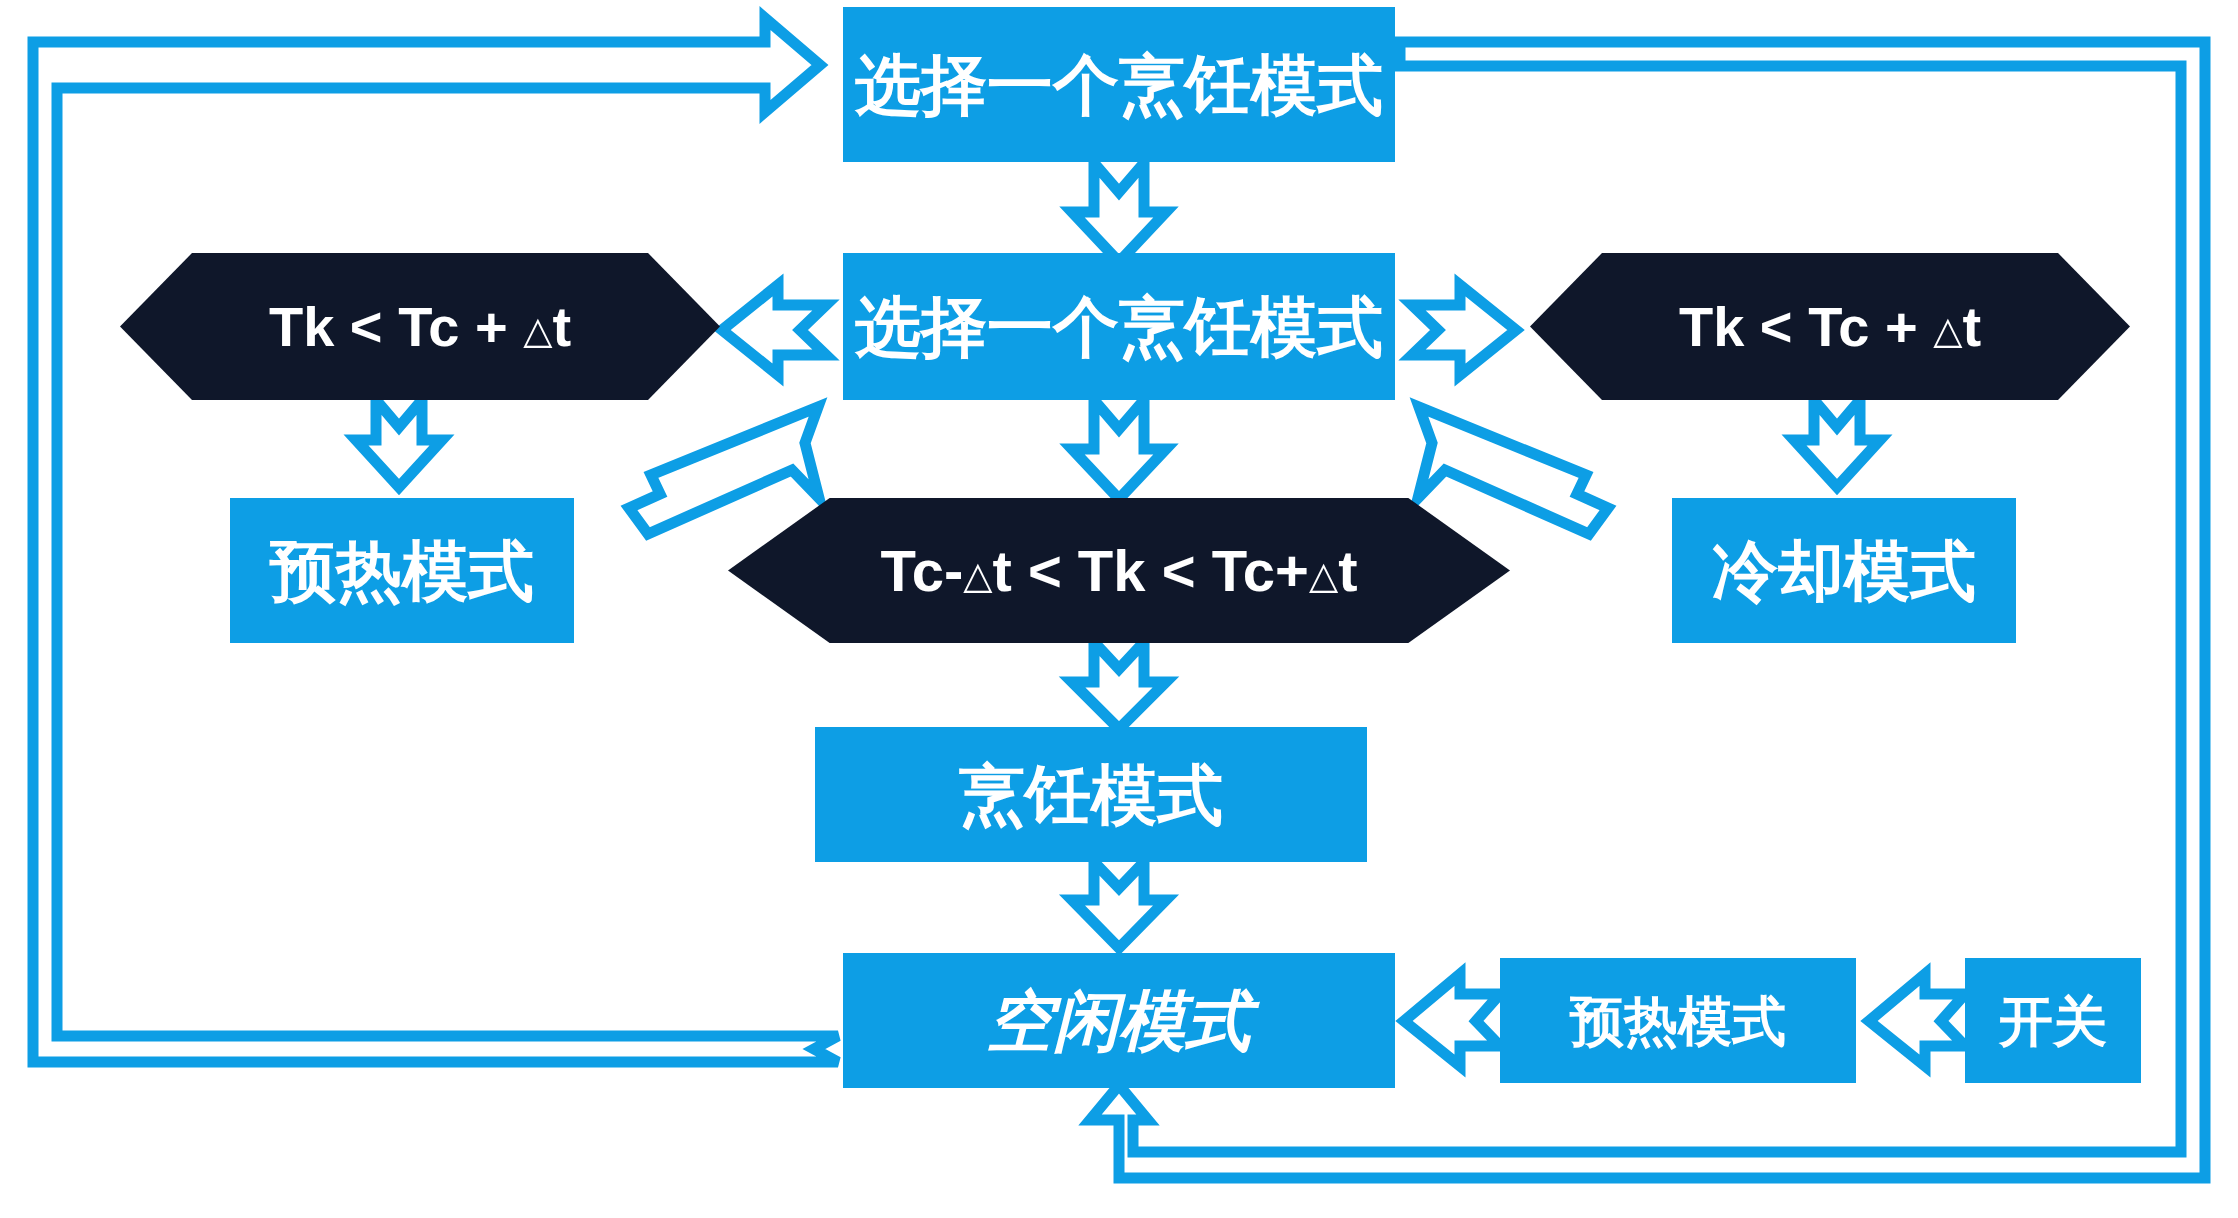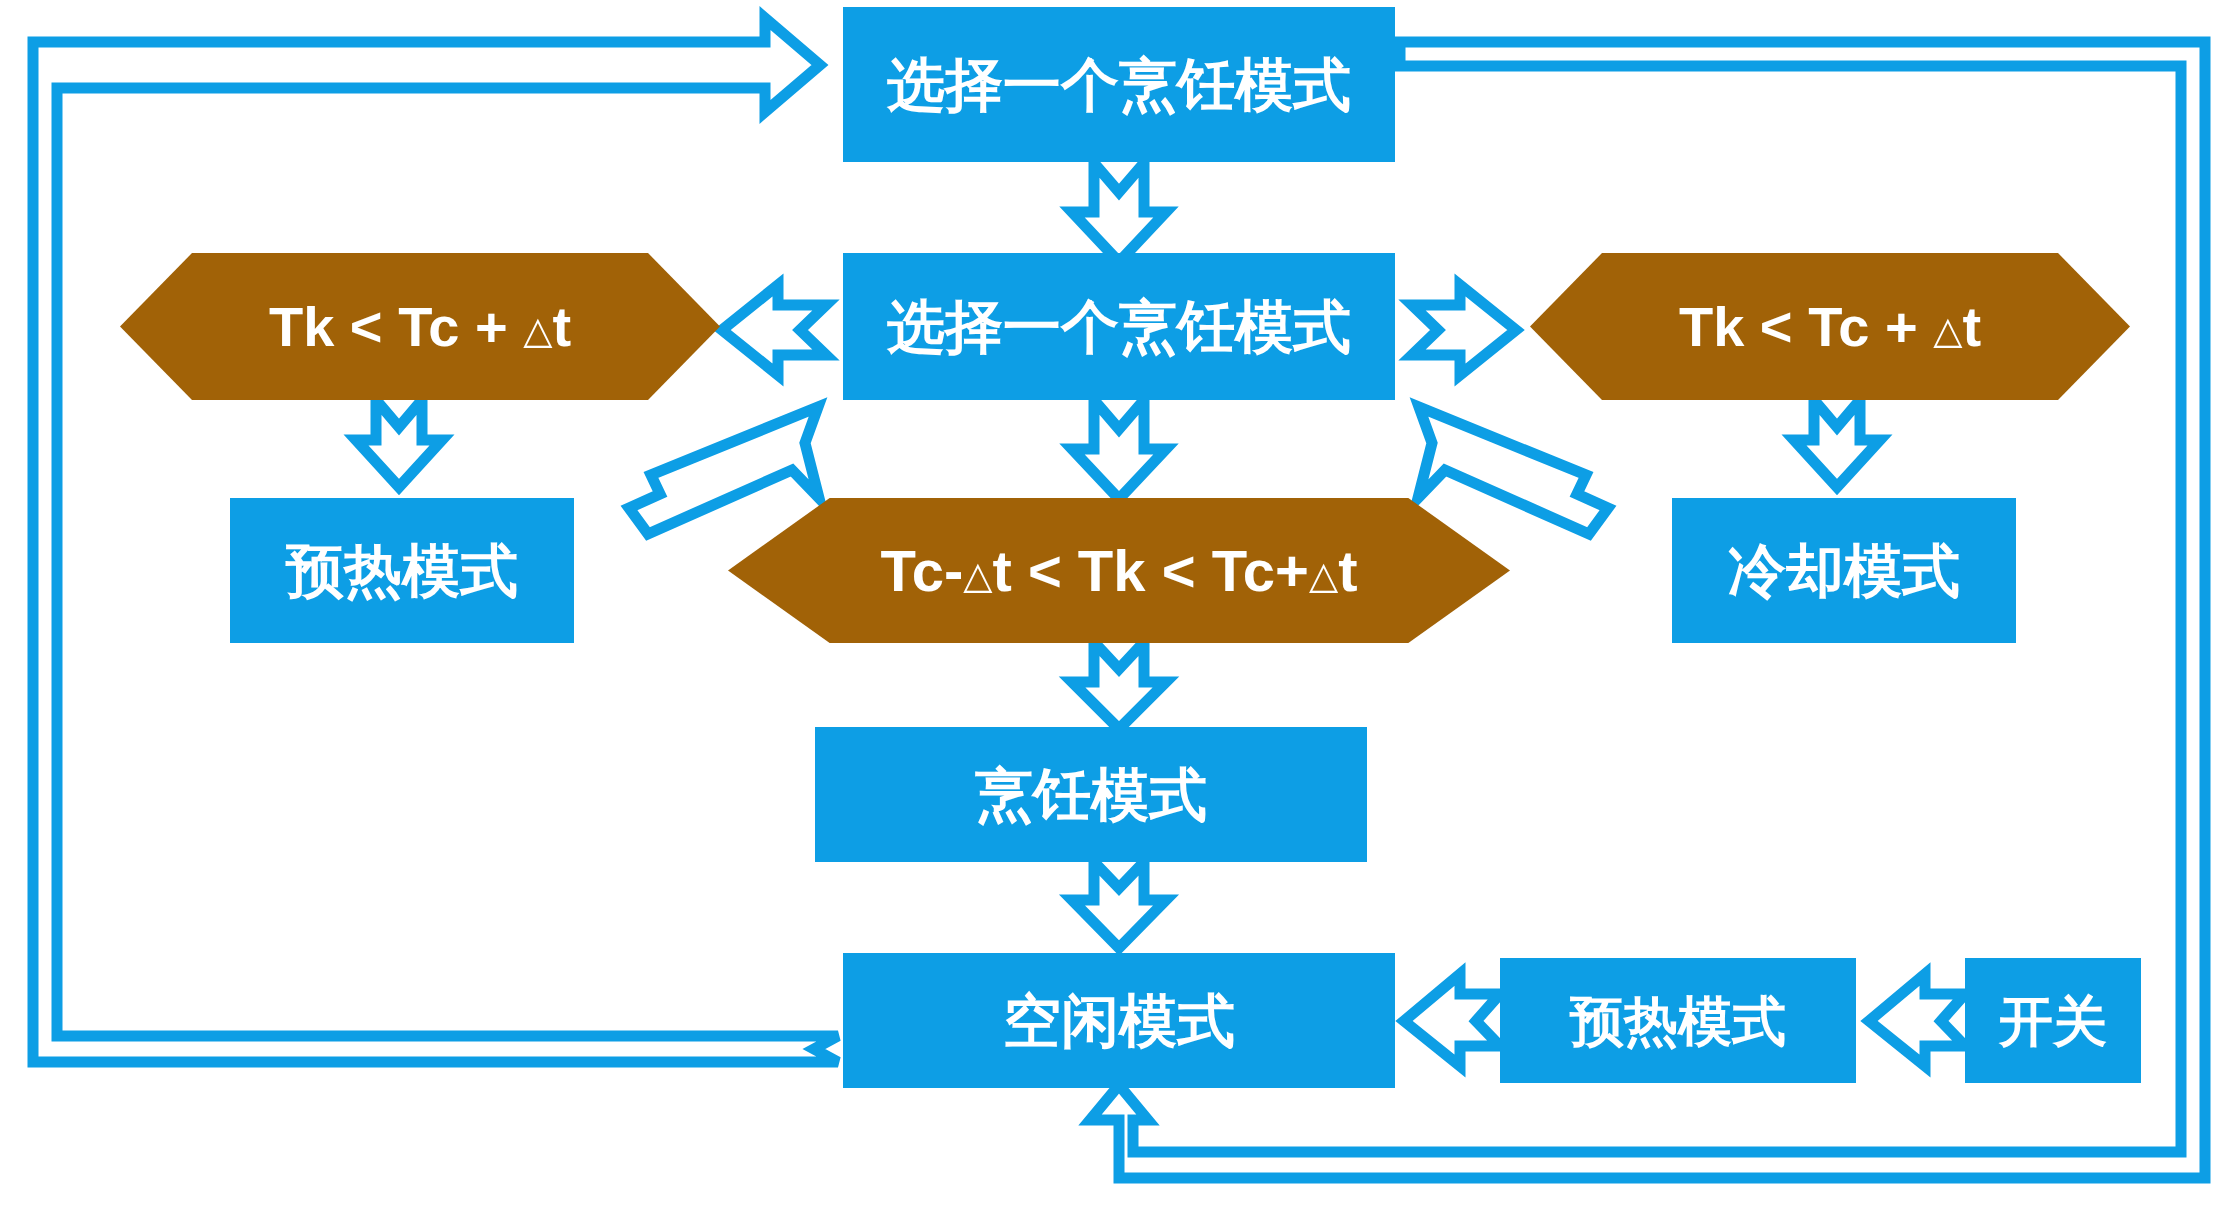--- a/index.html
+++ b/index.html
@@ -4,22 +4,22 @@
 <style>
   html,body{margin:0;padding:0;background:#ffffff;}
   body{width:2238px;height:1218px;position:relative;overflow:hidden;
        font-family:"Liberation Sans","DejaVu Sans",sans-serif;}
   #stage{position:absolute;left:0;top:0;width:2238px;height:1218px;}
   svg#wires{position:absolute;left:0;top:0;width:2238px;height:1218px;}
   .node{position:absolute;display:flex;align-items:center;justify-content:center;
         color:#ffffff;font-weight:bold;line-height:1;text-align:center;
         letter-spacing:0px;white-space:nowrap;}
   .rect{background:#0d9ee5;}
-  .hex{background:#a16207;}
-  .cn{font-size:58px;}
+  .hex{background:#0f172a;}
+  .cn{font-size:66px;}
   .cn-sm{font-size:54px;}
   .fml{font-size:56px;}
   .fml-lg{font-size:58px;}
   .tri{font-size:38px;vertical-align:0.08em;}
 </style>
 </head>
 <body>
 
 <div id="stage">
 
@@ -134,21 +134,21 @@
   </div>
 
   <div class="node rect" style="left:1664px;top:498px;width:344px;height:145px;margin-left:8px;">
     <span class="cn">冷却模式</span>
   </div>
 
   <div class="node rect" style="left:815px;top:727px;width:552px;height:135px;">
     <span class="cn">烹饪模式</span>
   </div>
 
-  <div class="node rect" style="left:843px;top:953px;width:552px;height:135px;">
+  <div class="node rect" style="left:843px;top:953px;width:552px;height:135px;font-style:italic;">
     <span class="cn">空闲模式</span>
   </div>
 
   <div class="node rect" style="left:1500px;top:958px;width:356px;height:125px;">
     <span class="cn-sm">预热模式</span>
   </div>
 
   <div class="node rect" style="left:1965px;top:958px;width:176px;height:125px;">
     <span class="cn-sm">开关</span>
   </div>

